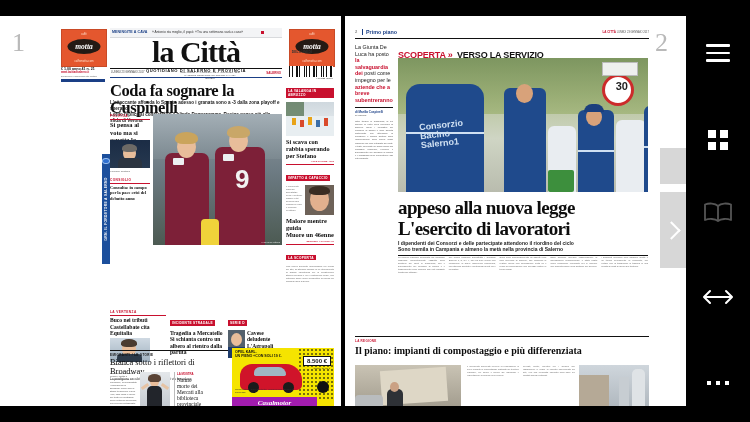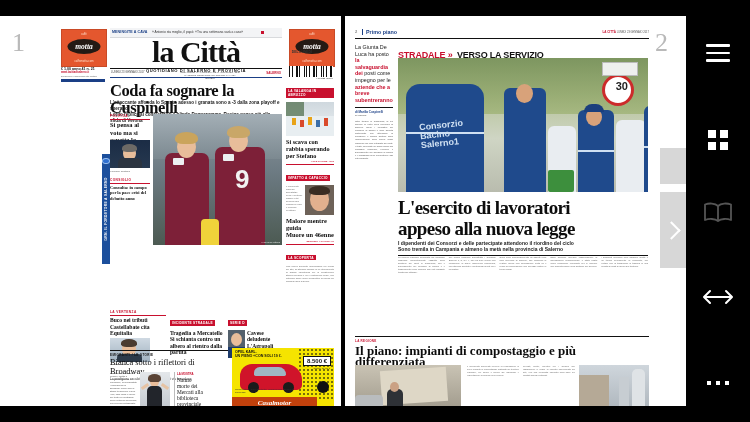--- a/index.html
+++ b/index.html
@@ -84,21 +84,21 @@
   .opel .hl{position:absolute;left:3px;top:2px;font-size:3.6px;font-weight:bold;color:#111;line-height:4.4px;}
   .opel .price{position:absolute;right:3px;top:8px;background:#fff;border:.8px solid #111;padding:1px 3px;font-size:6px;font-weight:bold;color:#111;}
   .opel .pricesub{position:absolute;right:4px;top:19px;font-size:2.2px;color:#333;}
   .opel .car{position:absolute;left:8px;top:16px;width:62px;height:26px;background:#d0142a;border-radius:12px 16px 5px 5px;}
   .opel .car:before,.opel .car:after{content:"";position:absolute;bottom:-3px;width:11px;height:11px;border-radius:50%;background:#1b1b1b;}
   .opel .car:before{left:8px;}
   .opel .car:after{right:8px;}
   .opel .win{position:absolute;left:14px;top:3px;width:32px;height:9px;background:#9fb6c4;border-radius:7px 9px 2px 2px;}
   .opel .dots{position:absolute;right:0;top:0;width:36px;height:52px;
     background-image:radial-gradient(#111 .8px,transparent .9px);background-size:4px 4px;opacity:.55;}
-  .opel .dealer{position:absolute;left:0;right:17px;bottom:0;height:11px;background:#c2410c;}
+  .opel .dealer{position:absolute;left:0;right:17px;bottom:0;height:11px;background:#a21caf;}
   .opel .dealer span{position:absolute;left:50%;top:50%;transform:translate(-50%,-50%);color:#fff;font-family:"Liberation Serif",serif;font-style:italic;font-weight:bold;font-size:7px;white-space:nowrap;}
   .opel .oplogo{position:absolute;right:5px;bottom:15px;width:12px;height:12px;border-radius:50%;background:#111;}
 
   .feat-bottom{position:absolute;left:52px;top:344px;width:118px;}
   .feat-col{position:absolute;width:27px;font-size:2.3px;line-height:3px;color:#555;}
   .dancer{position:absolute;left:30px;top:0;width:30px;height:34px;background:#cfd4d8;overflow:hidden;}
   .mostra{position:absolute;left:64px;top:0;width:26px;border-left:.6px solid #bbb;padding-left:2px;}
   .mostra .k{font-size:2.8px;font-weight:bold;color:#c8102e;}
   .mostra .h{font-family:"Liberation Serif",serif;font-size:5.4px;line-height:6px;color:#111;margin-top:1px;}
 
@@ -124,21 +124,21 @@
   .r-photo{position:absolute;left:46px;top:30px;width:250px;height:134px;overflow:hidden;background:#5d6b7a;}
 
   .r-head{position:absolute;left:46px;top:170px;width:250px;font-family:"Liberation Serif",serif;font-weight:bold;font-size:19px;line-height:20.5px;letter-spacing:-.6px;color:#0d0d0d;}
   .r-sub{position:absolute;left:46px;top:212px;width:250px;font-size:5px;line-height:6.4px;color:#222;font-weight:bold;border-bottom:.7px solid #111;padding-bottom:2px;}
 
   .r-body{position:absolute;left:46px;top:228px;width:250px;height:74px;
     column-count:5;column-gap:4px;font-size:2.3px;line-height:3.1px;color:#666;text-align:justify;}
 
   .r-bottom{position:absolute;left:3px;top:308px;right:3px;border-top:1.2px solid #111;padding-top:2px;}
   .r-bottom .k{font-size:3px;font-weight:bold;color:#c8102e;letter-spacing:.3px;}
-  .r-bottom .h{font-family:"Liberation Serif",serif;font-weight:bold;font-size:13px;line-height:11px;color:#0d0d0d;margin-top:1.5px;}
+  .r-bottom .h{font-family:"Liberation Serif",serif;font-weight:bold;font-size:10px;line-height:11px;color:#0d0d0d;margin-top:1.5px;}
   .rb-photo{position:absolute;top:28px;height:52px;overflow:hidden;background:#8a8478;}
   .rb-cols{position:absolute;font-size:2.2px;line-height:3px;color:#666;text-align:justify;}
 
   
   .sky{position:absolute;inset:0;}
   .pl{position:absolute;bottom:0;background:#7d2038;border-radius:7px 7px 0 0;}
   .head-b{position:absolute;border-radius:50%;background:#e8bd9a;}
   .hair{position:absolute;border-radius:50% 50% 35% 35%;}
   .worker{position:absolute;bottom:0;background:#1f4a8c;border-radius:6px 6px 0 0;}
   .wstripe{position:absolute;left:0;right:0;height:2.4px;background:#cfe0f2;}
@@ -392,21 +392,21 @@
             <span>posti come impegno</span>
             <span>per le</span>
             <em>aziende che a breve subentreranno</em>
           </div>
           <div class="byl">di Marilia Cuspinelli</div>
           <div class="byl2">SALERNO</div>
           <div class="body">Oltre tremila in Campania, di cui almeno la metà nella provincia di Salerno. Sono i lavoratori dei Consorzi di bacino e delle società partecipate che attendono di conoscere il proprio destino dopo l'approvazione della nuova legge regionale sul ciclo integrato dei rifiuti. Il testo, licenziato nei giorni scorsi dal Consiglio regionale, prevede il superamento dei Consorzi di bacino e il passaggio delle competenze agli enti d'ambito.</div>
         </div>
 
         <div class="r-kicker">
-          <span class="a">STRADALE »</span>
+          <span class="a">SCOPERTA »</span>
           <span class="b">VERSO LA SERVIZIO</span>
         </div>
 
         <div class="r-photo">
           <div class="sky" style="background:linear-gradient(180deg,#9fb28a 0%,#b7c49c 30%,#cfd5c4 60%,#b9bcae 100%);"></div>
           <div style="position:absolute;left:0;top:0;width:100%;height:42%;background:linear-gradient(180deg,#6f8a4e,#9bb06f);opacity:.7;"></div>
           <div style="position:absolute;right:14px;top:16px;width:26px;height:26px;border-radius:50%;background:#fff;border:3px solid #cc2b2b;"></div>
           <div style="position:absolute;right:20px;top:22px;font-size:11px;font-weight:bold;color:#222;">30</div>
           <div style="position:absolute;right:10px;top:4px;width:34px;height:12px;background:#eef0ee;border:1px solid #bbb;"></div>
           <div class="worker" style="left:8px;width:78px;height:108px;border-radius:14px 14px 0 0;"></div>
@@ -420,22 +420,22 @@
           <div style="position:absolute;left:186px;top:46px;width:20px;height:8px;border-radius:8px 8px 0 0;background:#1b3f7d;"></div>
           <div class="worker" style="left:218px;width:30px;height:72px;background:#e9edf1;"></div>
           <div class="worker" style="left:246px;width:38px;height:86px;"></div>
 
           <div class="bin" style="left:150px;bottom:0;width:26px;height:22px;"></div>
           <div class="wstripe" style="left:180px;width:36px;bottom:40px;"></div>
           <div class="wstripe" style="left:246px;width:38px;bottom:44px;"></div>
         </div>
 
         <div class="r-head">
+          <div>appeso alla nuova legge</div>
           <div>L'esercito di lavoratori</div>
-          <div>appeso alla nuova legge</div>
         </div>
         <div class="r-sub">
           <div>I dipendenti dei Consorzi e delle partecipate attendono il riordino del ciclo</div>
           <div>Sono tremila in Campania e almeno la metà nella provincia di Salerno</div>
         </div>
 
         <div class="r-body">
           <p style="margin:0 0 3px;">La riforma regionale approvata dal Consiglio ridisegna completamente l'assetto della gestione dei rifiuti in Campania, con il superamento dei Consorzi di bacino e il trasferimento delle funzioni agli enti d'ambito territoriale ottimale.</p>
           <p style="margin:0 0 3px;">Nel mirino finiscono soprattutto i Consorzi Salerno 1, 2, 3 e 4, che da anni vivono una condizione di grave sofferenza finanziaria, con stipendi arretrati e contenziosi aperti con i lavoratori.</p>
           <p style="margin:0 0 3px;">Sono circa millecinquecento gli addetti nella sola provincia di Salerno, che rischiano di restare senza una collocazione certa se il piano di ricollocazione non dovesse partire in tempi rapidi.</p>

